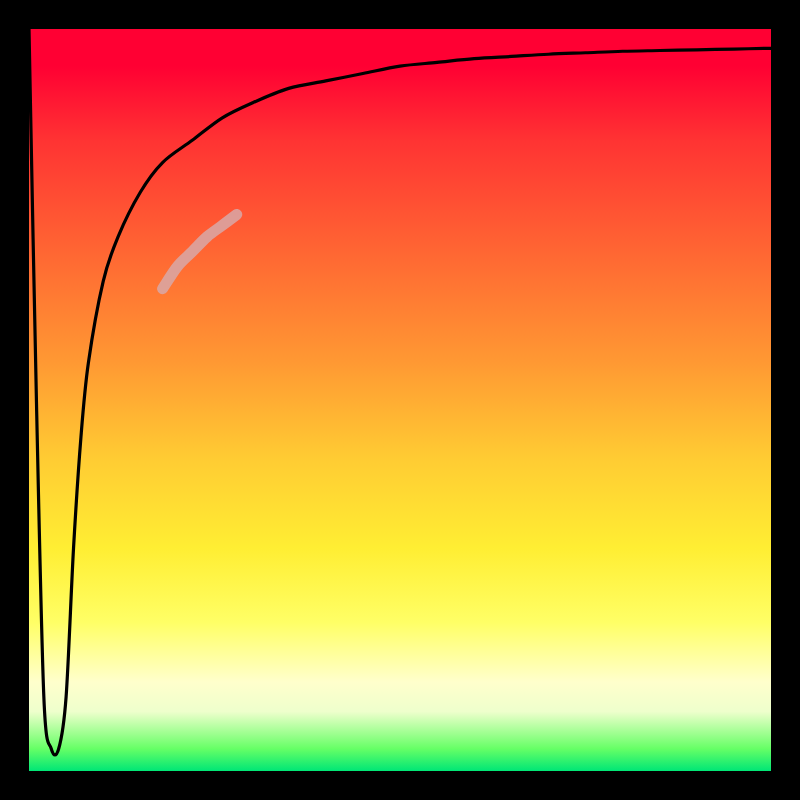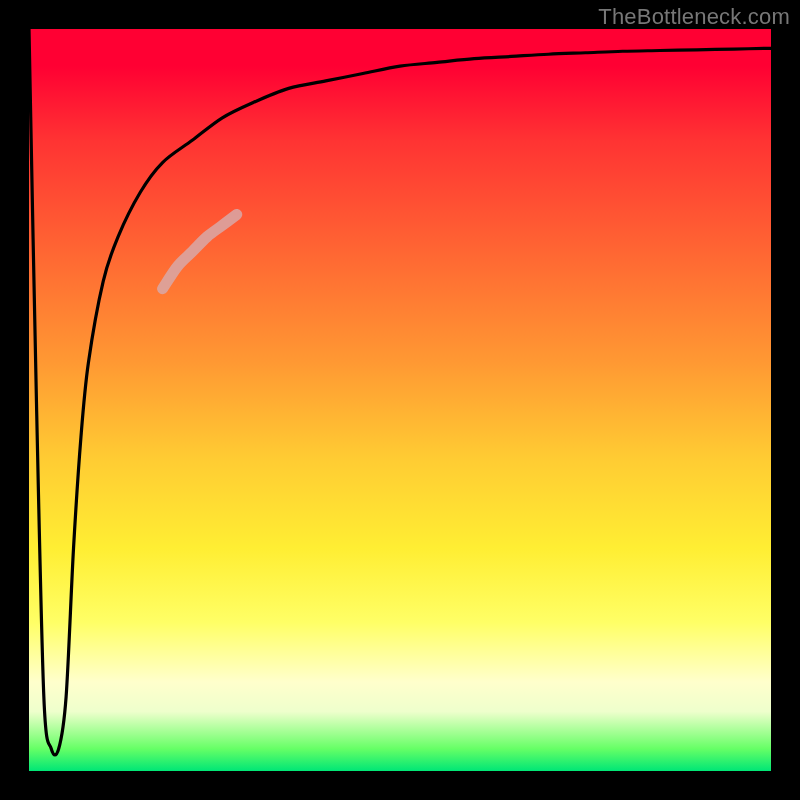--- a/index.html
+++ b/index.html
@@ -64,14 +64,13 @@
 
   <svg class="curve" viewBox="0 0 742 742">
     <g id="main-path">
         <path d="M 0 0 C 1.1872 59.36, 5.0456 264.152, 7.42 371 C 9.7944 477.848, 12.4656 612.0015999999999, 14.84 667.8 C 17.214399999999998 723.5984, 19.885599999999997 711.4296, 22.259999999999998 719.74 C 24.6344 728.0504, 27.3056 728.0504, 29.68 719.74 C 32.0544 711.4296, 34.7256 699.8543999999999, 37.1 667.8 C 39.4744 635.7456, 42.145599999999995 560.952, 44.519999999999996 519.4 C 46.8944 477.84799999999996, 49.5656 437.78, 51.940000000000005 408.09999999999997 C 54.314400000000006 378.41999999999996, 55.7984 358.83119999999997, 59.36 333.9 C 62.9216 308.9688, 69.4512 272.46239999999995, 74.2 252.27999999999997 C 78.9488 232.09759999999997, 83.104 222.00639999999999, 89.03999999999999 207.76 C 94.97599999999998 193.5136, 104.1768 175.112, 111.3 163.24 C 118.4232 151.36800000000002, 125.2496 141.87040000000005, 133.56 133.56000000000006 C 141.87040000000002 125.24960000000007, 153.7424 118.42320000000008, 163.24 111.30000000000007 C 172.73760000000001 104.17680000000006, 183.4224 94.97599999999998, 192.92000000000002 89.03999999999996 C 202.41760000000002 83.10399999999994, 211.9152 78.94879999999992, 222.6 74.19999999999993 C 233.2848 69.45119999999994, 247.82799999999997 62.92160000000001, 259.7 59.360000000000014 C 271.572 55.798400000000015, 284.928 54.31439999999993, 296.8 51.93999999999994 C 308.672 49.565599999999954, 322.028 46.89440000000008, 333.90000000000003 44.520000000000095 C 345.77200000000005 42.14560000000011, 359.128 38.88080000000004, 371 37.10000000000002 C 382.872 35.3192, 396.228 34.577199999999976, 408.1 33.389999999999986 C 419.97200000000004 32.202799999999996, 433.328 30.62976000000005, 445.2 29.680000000000064 C 457.072 28.730240000000077, 470.428 28.166320000000063, 482.3 27.454000000000065 C 494.172 26.741680000000066, 507.52799999999996 25.82160000000007, 519.4 25.228000000000065 C 531.2719999999999 24.63440000000006, 544.628 24.21888000000004, 556.5 23.744000000000028 C 568.372 23.269120000000015, 581.7280000000001 22.61615999999999, 593.6 22.25999999999999 C 605.472 21.90383999999999, 618.828 21.755440000000018, 630.6999999999999 21.51800000000003 C 642.5719999999999 21.28056000000004, 655.9280000000001 21.013440000000074, 667.8000000000001 20.776000000000067 C 679.672 20.53856000000006, 693.028 20.271440000000016, 704.9 20.033999999999992 C 716.7719999999999 19.796559999999968, 736.064 19.410719999999927, 742 19.291999999999916" fill="none" stroke="#000000" stroke-width="3.2" stroke-linecap="round" stroke-linejoin="round"></path>
       </g>
     <g id="highlight-path">
         <path d="M 133.56 259.7 C 135.9344 256.1384, 143.65120000000002 243.37599999999995, 148.4 237.43999999999994 C 153.1488 231.50399999999993, 158.49120000000002 227.3488, 163.24 222.60000000000002 C 167.9888 217.85120000000003, 173.3312 211.9152, 178.07999999999998 207.76 C 182.82879999999997 203.60479999999998, 188.1712 200.1916, 192.92000000000002 196.63 C 197.66880000000003 193.0684, 205.3856 187.2808, 207.76000000000002 185.5" fill="none" stroke="#d8a8a8" stroke-width="11" stroke-linecap="round" stroke-opacity="0.85"></path>
       </g>
   </svg>
 
-  <div class="watermark">TheBottleneck.com</div>
 </div>
 
 </body></html>

